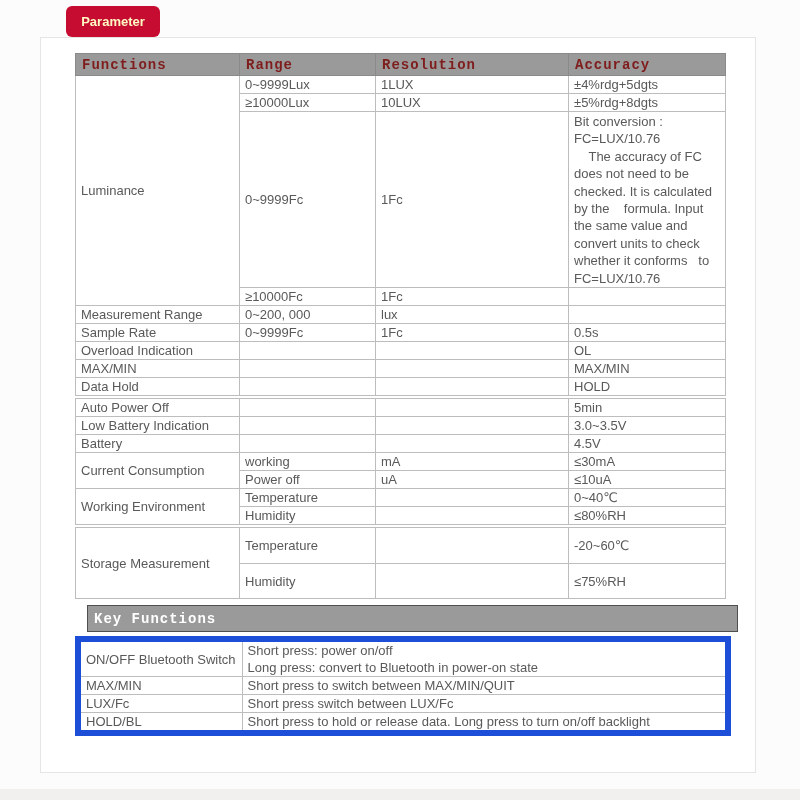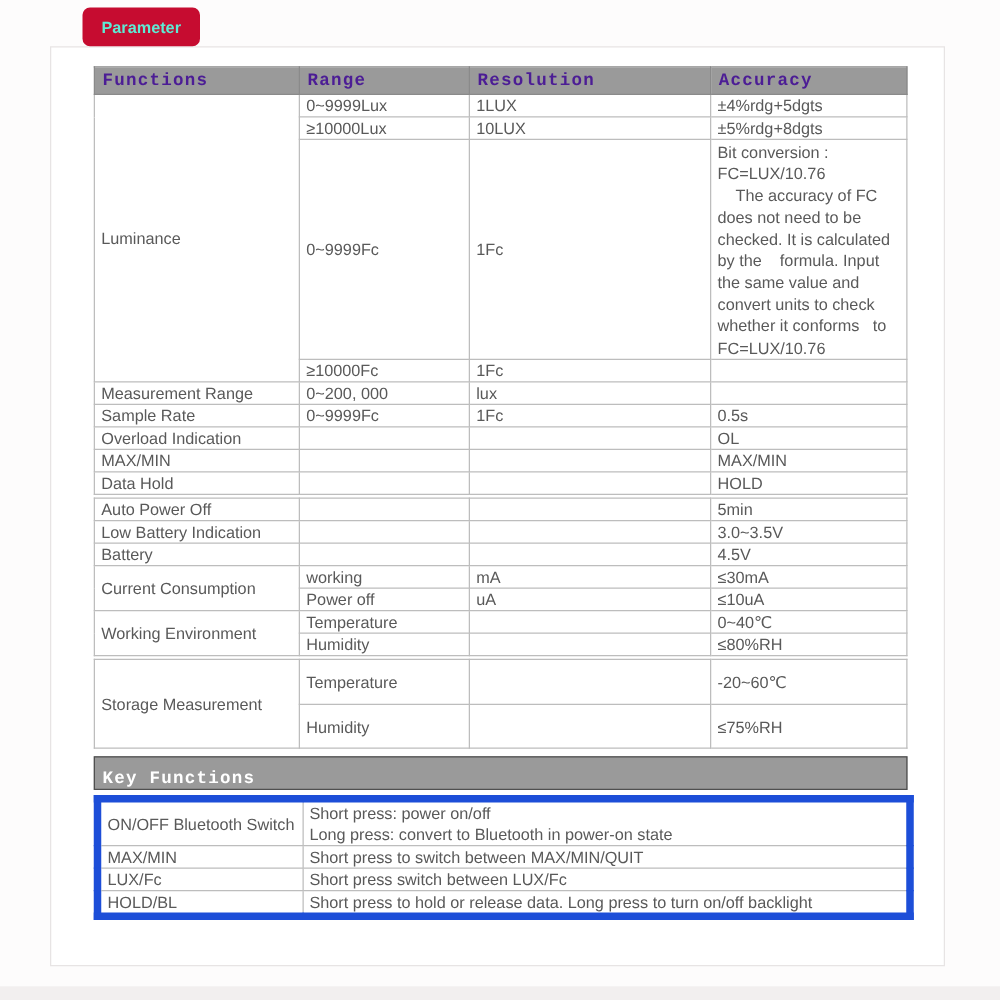--- a/index.html
+++ b/index.html
@@ -8,49 +8,49 @@
     background:#fdfcfc;
     font-family:"Liberation Sans","DejaVu Sans",sans-serif;
     -webkit-font-smoothing:antialiased;
   }
   .tab{
     position:absolute;left:66px;top:6px;height:31px;min-width:94px;
     background:var(--accent,#c60c30);border-radius:6px;z-index:3;
     display:flex;align-items:center;justify-content:center;
     padding:0 14px;box-sizing:border-box;
   }
-  .tab span{color:#5eead4;font-size:13px;font-weight:bold;}
+  .tab span{color:#fef9c3;font-size:13px;font-weight:bold;}
   .panel{
     position:absolute;left:40px;top:37px;width:716px;height:736px;
     background:#ffffff;border:1px solid #e7e4e4;box-sizing:border-box;
     z-index:1;
   }
   .content{padding:15px 0 0 34px;}
   table.spec, table.kf{
     border-collapse:collapse;table-layout:fixed;width:650px;
     font-size:13px;color:var(--body,#595959);
   }
   table.spec{border:1px solid #7d7d7d;}
   table.spec + table.spec{margin-top:2px;}
   .spec th{
-    background:var(--gray,#9a9a9a);color:#4c1d95;
+    background:var(--gray,#9a9a9a);color:#7f1d1d;
     font-family:"Liberation Mono","DejaVu Sans Mono",monospace;
     font-weight:bold;font-size:14px;letter-spacing:1px;
     text-align:left;padding:1px 6px;height:19px;border:1px solid #8a8a8a;
   }
   .spec td, .kf td{
     border:1px solid #bdbdbd;padding:0 5px;height:17px;
     vertical-align:middle;overflow:hidden;
   }
   td.acc{vertical-align:top;padding-top:1px;}
   td.acc .multiline{white-space:pre-wrap;line-height:17.4px;}
   .kf-header{
-    width:650px;height:25px;margin:6px 0 4px 0;box-sizing:content-box;
+    width:650px;height:25px;margin:6px 0 4px 12px;box-sizing:content-box;
     background:var(--gray,#9a9a9a);border:1px solid #4f4f4f;
-    display:flex;align-items:flex-end;padding-left:6px;width:643px;
+    display:flex;align-items:center;padding-left:6px;width:643px;
   }
   .kf-header span{
     color:#fff;font-family:"Liberation Mono","DejaVu Sans Mono",monospace;
     font-weight:bold;font-size:14px;letter-spacing:1px;
   }
   table.kf{border:6px solid #1d4ed8;}
   .kf td{white-space:pre-wrap;line-height:17px;}
   .bottom-strip{
     position:absolute;left:0;bottom:0;width:800px;height:11px;
     background:#f2efef;z-index:2;

